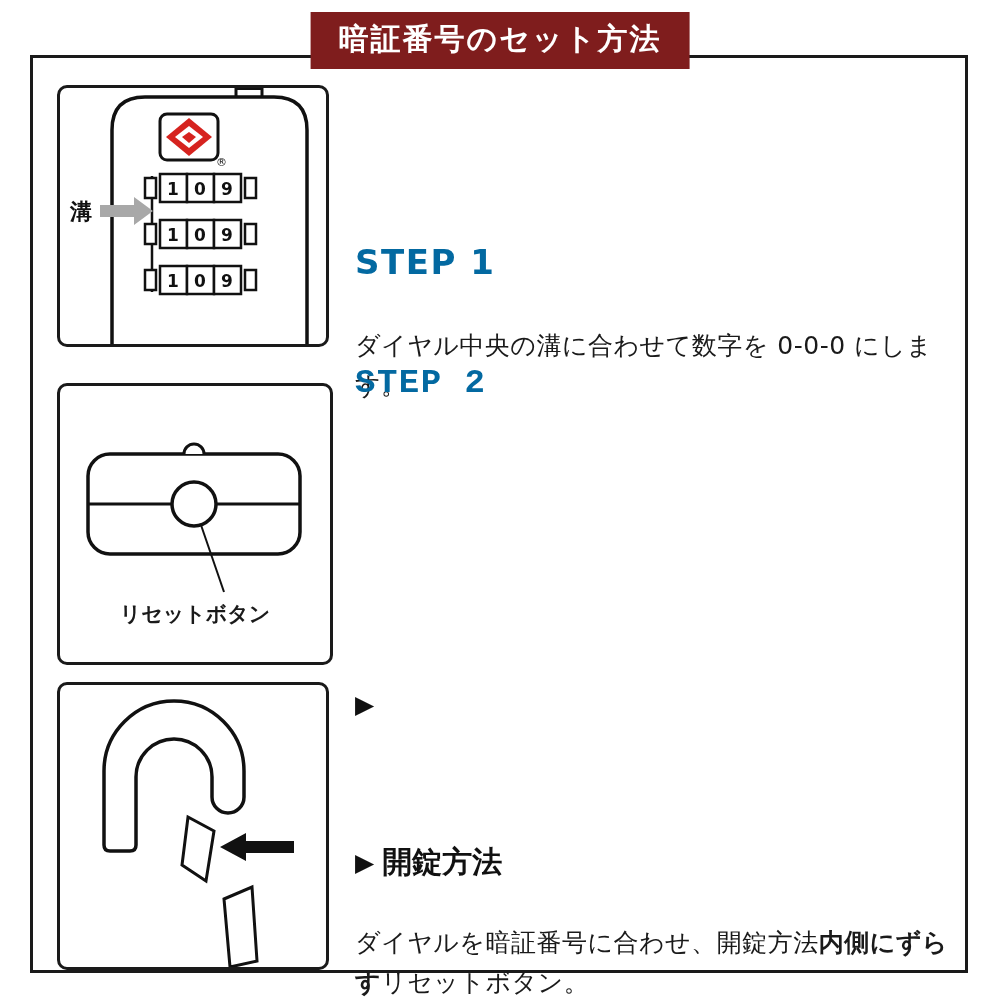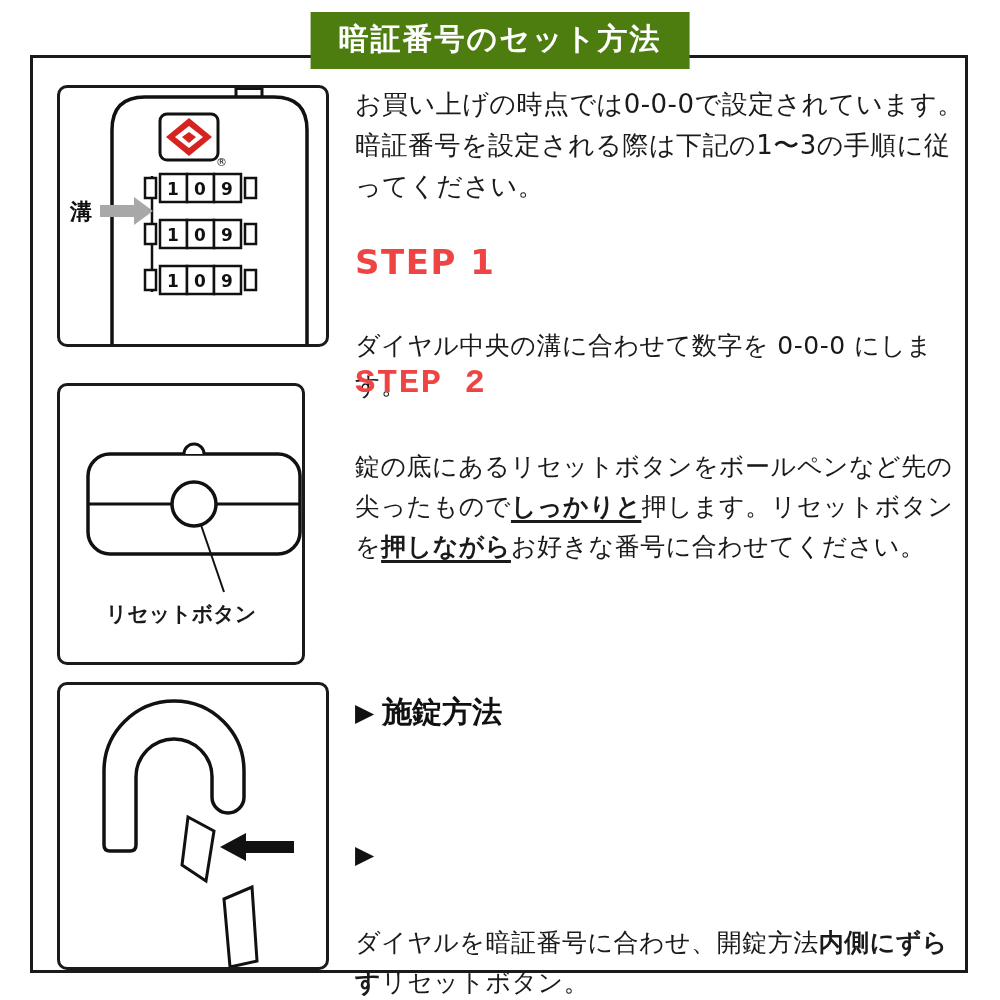--- a/index.html
+++ b/index.html
@@ -2,32 +2,32 @@
 <html><head>
 <meta charset="utf-8">
 <style>
   * { margin:0; padding:0; box-sizing:border-box; }
   html, body { width:1000px; height:1000px; background:#fff;
     font-family:"DejaVu Sans","Liberation Sans",sans-serif; color:#1a1a1a; }
   .page { position:relative; width:1000px; height:1000px; background:#fff; overflow:hidden; }
   .outer-box { position:absolute; left:30px; top:55px; width:938px; height:918px;
     border:3px solid #1a1a1a; background:#fff; }
   .header-bar { position:absolute; left:50%; transform:translateX(-50%); top:12px;
-    background:#4d7c0f; color:#fff; font-size:30px; font-weight:bold; letter-spacing:2px;
+    background:#7f1d1d; color:#fff; font-size:30px; font-weight:bold; letter-spacing:2px;
     padding:7px 28px 9px; white-space:nowrap; z-index:5; }
   .illus { position:absolute; border:3px solid #1a1a1a; border-radius:10px; background:#fff; overflow:hidden; }
   #illus1 { left:57px; top:85px;  width:272px; height:262px; }
-  #illus2 { left:57px; top:383px; width:248px; height:282px; }
+  #illus2 { left:57px; top:383px; width:276px; height:282px; }
   #illus3 { left:57px; top:682px; width:272px; height:288px; }
   .illus svg { position:absolute; left:0; top:0; }
   .rcol { position:absolute; left:355px; top:84px; width:614px; height:890px; }
   .block { position:absolute; left:0; width:100%; }
   .intro { font-size:26px; line-height:1.58; letter-spacing:0.5px; }
   .body-text { font-size:25px; line-height:1.6; letter-spacing:0.5px;margin-top:35px; }
-  .step-h { font-size:34px; font-weight:800; letter-spacing:1.5px; color:#ef4444; }
+  .step-h { font-size:34px; font-weight:800; letter-spacing:1.5px; color:#0369a1; }
   .sec-h { font-size:30px; font-weight:800; color:#111; display:flex; align-items:center; gap:8px; }
   .tri { font-size:25px; line-height:1; }
   .bu { font-weight:800; text-decoration:underline; text-underline-offset:5px; text-decoration-thickness:2.5px; }
   .b  { font-weight:800; }
   svg text { font-family:"DejaVu Sans","Liberation Sans",sans-serif; fill:#111; }
   .digit { font-size:17px; font-weight:bold; text-anchor:middle; dominant-baseline:central; }
   .groove-text { font-size:22px; font-weight:bold; }
   .reg-text { font-size:11px; }
   .reset-label { position:absolute; left:0; width:100%; text-align:center; top:214px;
     font-size:21px; font-weight:800; }
@@ -106,33 +106,31 @@
     <svg viewBox="0 0 266 282" width="266" height="282">
       <path d="M 44 160 L 44 86 A 70 70 0 0 1 184 86 L 184 112 A 16 16 0 0 1 152 112 L 152 92 A 38 38 0 0 0 76 92 L 76 160 Q 76 166 70 166 L 50 166 Q 44 166 44 160 Z" fill="#fff" stroke="#111" stroke-width="3.5"></path>
       <path d="M 128 132 L 154 146 L 146 196 L 122 180 Z" fill="#fff" stroke="#111" stroke-width="3"></path>
       <polygon points="160,162 186,148 186,156 234,156 234,168 186,168 186,176" fill="#111"></polygon>
       <path d="M 164 214 L 192 202 L 197 276 L 170 282 Z" fill="#fff" stroke="#111" stroke-width="3"></path>
     </svg>
   </div>
 
   <div class="rcol">
 
-    <p class="intro block" style="top:0;">お買い上げの時点では0-0-0で設定されています。暗証番号を設定される際は下記の1〜3の手順に従ってください。</p>
 
     <h2 class="step-h block" style="top:158px;">STEP 1</h2>
     <p class="body-text block" style="top:207px;">ダイヤル中央の溝に合わせて数字を 0-0-0 にします。</p>
 
     <h2 class="step-h block" style="top:280px;font-family:Liberation Mono, monospace;">STEP 2</h2>
-    <p class="body-text block" style="top:328px;"><span>錠の底にあるリセットボタンをボールペンなど先の尖ったもので</span><span class="bu">しっかりと</span><span>押します。リセットボタンを</span><span class="bu">押しながら</span><span>お好きな番号に合わせてください。</span></p>
 
 
     <h2 class="sec-h block" style="top:608px;">
         <span class="tri">▶</span>
-        <span>施錠方法</span>
       </h2>
 
     <h2 class="sec-h block" style="top:758px;">
         <span class="tri">▶</span>
+        <span>開錠方法</span>
       </h2>
     <p class="body-text block" style="top:804px;"><span>ダイヤルを暗証番号に合わせ、開錠方法</span><span class="b">内側にずらす</span><span>リセットボタン。</span></p>
 
   </div>
 </div>
 
 </body></html>

